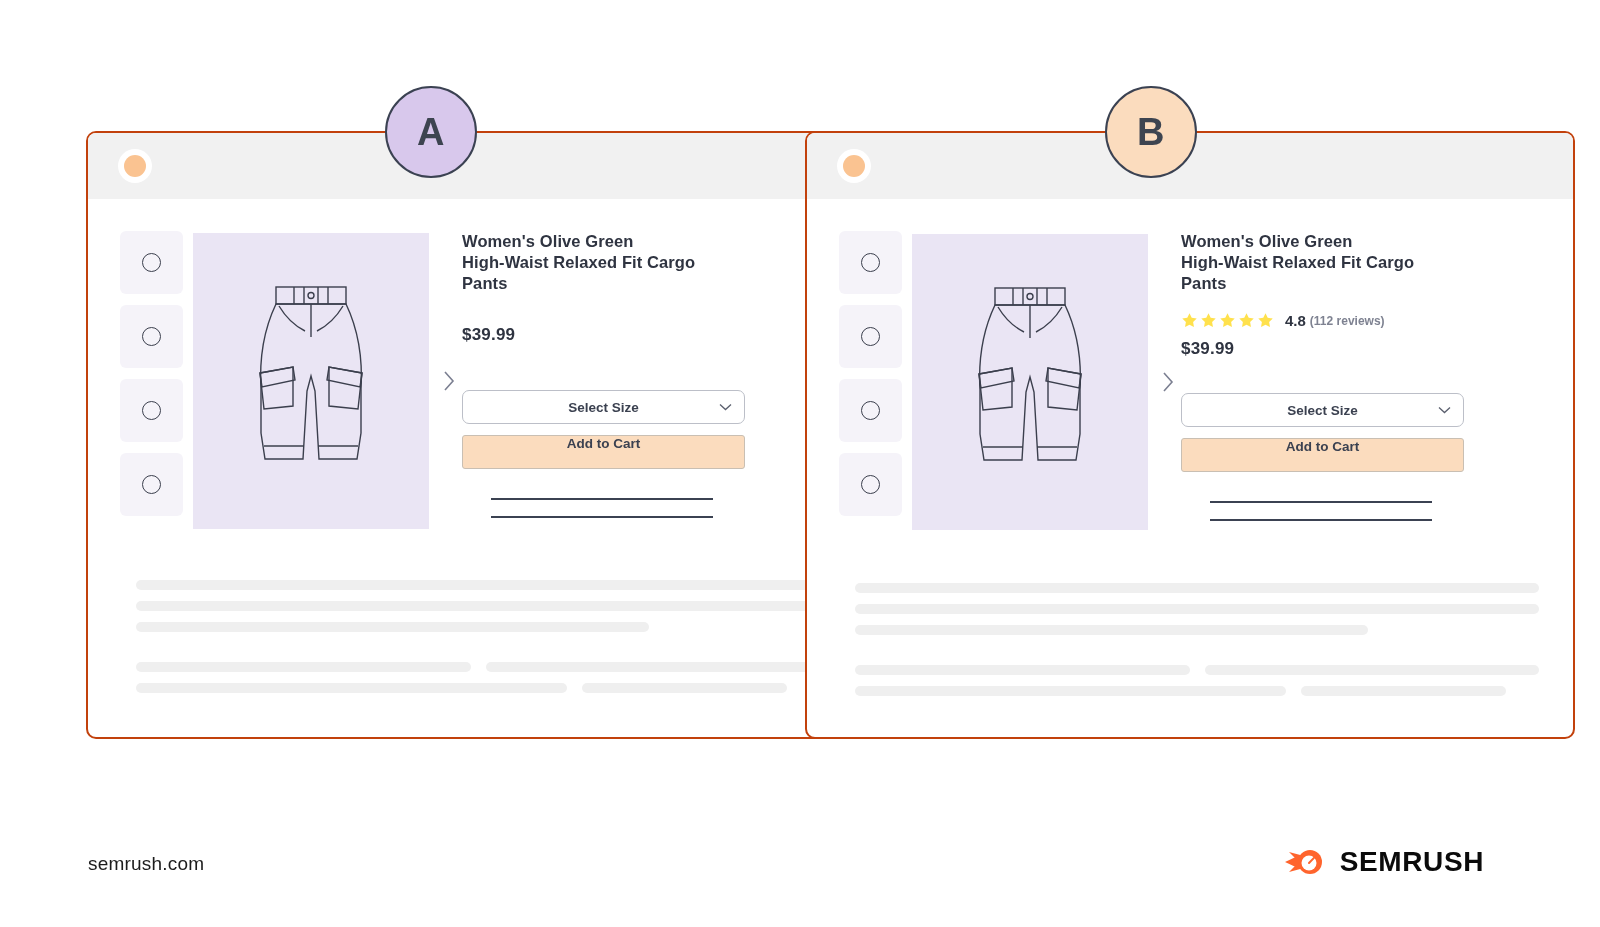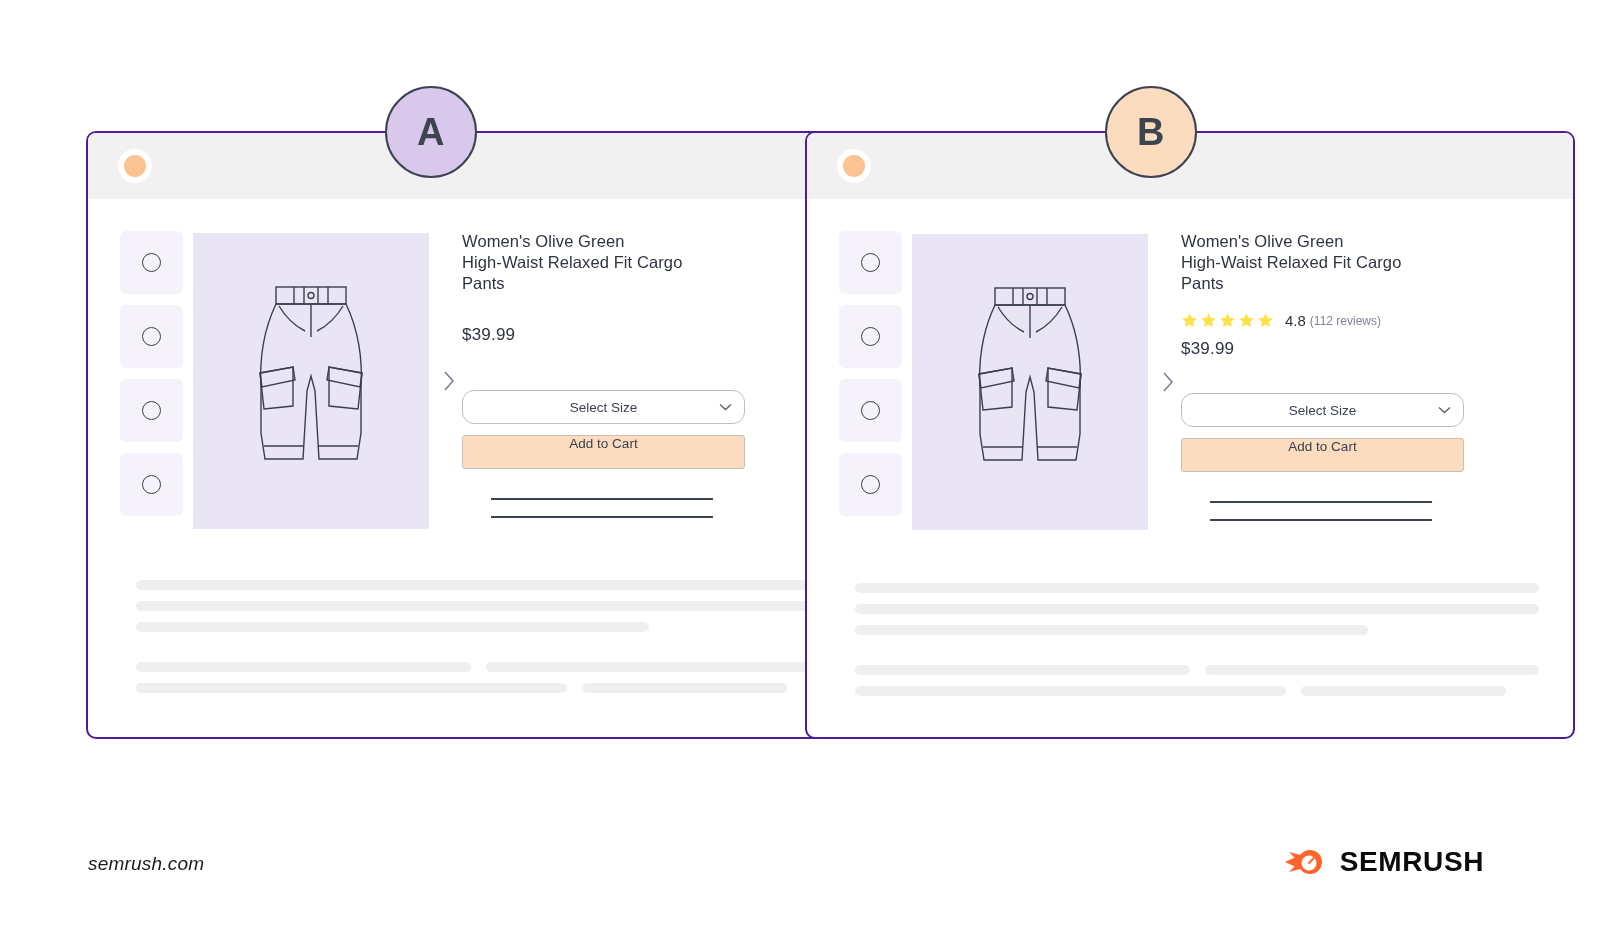--- a/index.html
+++ b/index.html
@@ -9,23 +9,24 @@
     font-family: "Liberation Sans", sans-serif;
     overflow: hidden;
   }
   .stage { position: relative; width: 1600px; height: 927px; background:#fff; }
 
   
   .panel {
     position: absolute;
     width: 770px; height: 608px;
     background: #ffffff;
-    border: 2px solid #4c1d95;
+    border: 2px solid #c2410c;
     border-radius: 10px;
     overflow: hidden;
+    font-weight: bold;
   }
   #panel-a { left: 86px; top: 131px; }
   #panel-b { left: 805px; top: 131px; }
 
   .panel-header {
     position: relative;
     height: 66px;
     background: #f1f1f1;
     border-bottom: 1px solid #f1f1f1;
   }
@@ -106,21 +107,21 @@
   .p-price {
     font-size: 17px; color: #2f3441; letter-spacing: .2px;
   }
   .pa-price { margin-top: 31px; }
   .pb-price { margin-top: 10px; }
 
   .size-select {
     margin-top: 0;
     width: 283px; height: 34px;
     border: 1px solid #bcbfc8;
-    border-radius: 12px;
+    border-radius: 7px;
     background: #fff;
     position: relative;
     display: flex; align-items: center; justify-content: center;
     font-size: 13.5px; color: #3b4150;
   }
   .pa-select { margin-top: 45px; }
   .pb-select { margin-top: 34px; }
   .chev {
     position: absolute; right: 12px; top: 50%;
     transform: translateY(-50%);
@@ -146,21 +147,21 @@
   
   .skeleton { padding: 0 34px 0 48px; margin-top: 46px; }
   .sk-line { background: #efefef; border-radius: 5px; height: 10px; margin-bottom: 11px; }
   .sk-row { display: flex; gap: 15px; }
   .sk-row .sk-line { flex: 1; }
   .sk-gap { height: 19px; }
 
   
   .footer-url {
     position: absolute; left: 88px; top: 853px;
-    font-size: 19px; color: #1c1c1c; letter-spacing: .2px; font-style: italic;
+    font-size: 19px; color: #1c1c1c; letter-spacing: .2px;
   }
   .brand {
     position: absolute; right: 116px; top: 845px;
     display: flex; align-items: center; gap: 12px;
   }
   .brand-mark { width: 44px; height: 34px; }
   .brand-name {
     font-size: 28px; font-weight: 700; color: #0b0b0b;
     letter-spacing: .6px;
   }

